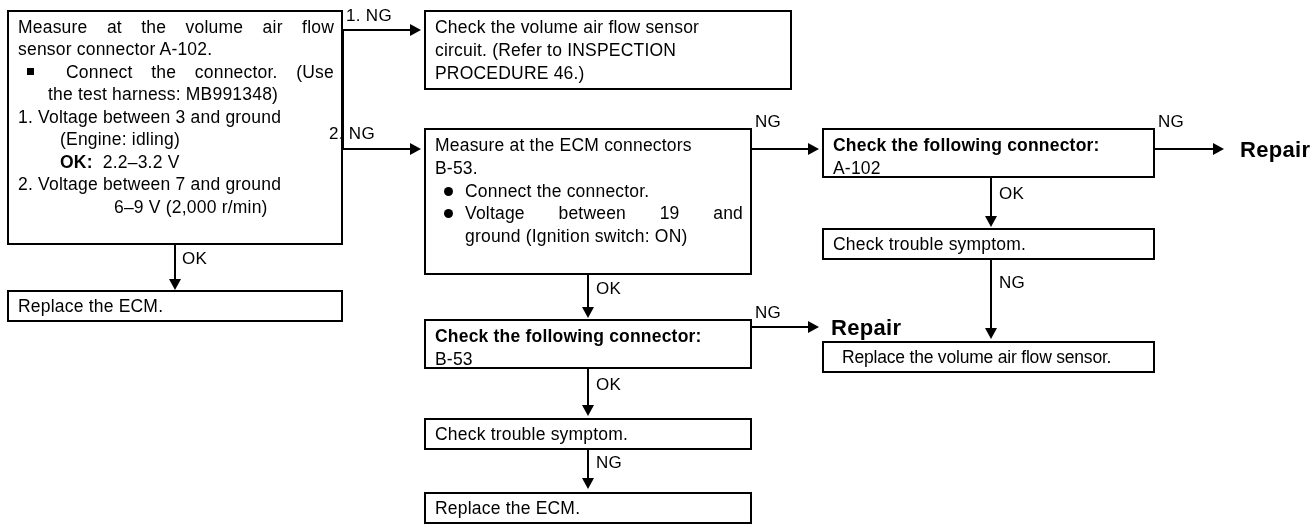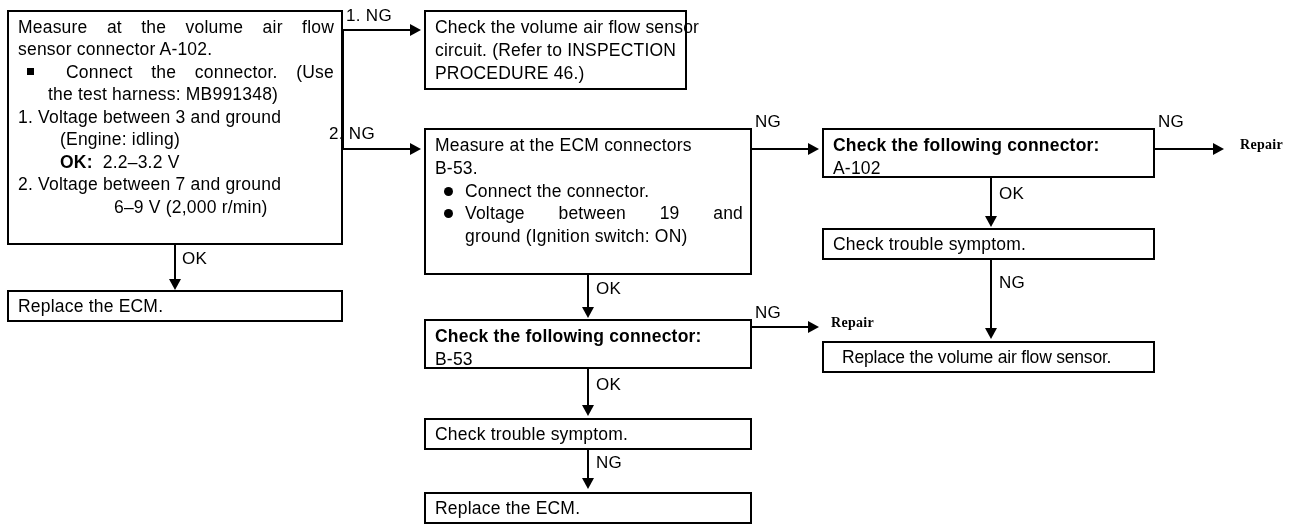--- a/index.html
+++ b/index.html
@@ -26,25 +26,24 @@
     padding: 4px 7px 4px 9px;
     font-size: 17.5px;
     line-height: 1.32;
     letter-spacing: .2px;
   }
   .box .ln { white-space: nowrap; }
   .b { font-weight: bold; }
   .just { text-align: justify; text-align-last: justify; }
   .plain-label {
     position: absolute;
-    font-size: 14px;
+    font-size: 22px;
     font-weight: bold;
     letter-spacing: .3px;
     white-space: nowrap;
-    font-family: Liberation Serif, serif;
   }
   .edge-label {
     position: absolute;
     font-size: 17px;
     letter-spacing: .3px;
     white-space: nowrap;
   }
   .hline, .vline {
     position: absolute;
     background: #000;
@@ -118,21 +117,21 @@
   <div class="edge-label" style="left:329px; top:124px;">2. NG</div>
 
   <div class="vline" style="left:174px; top:245px; height:36px;"></div>
   <div class="arrow-d" style="left:169px; top:279px;"></div>
   <div class="edge-label" style="left:182px; top:249px;">OK</div>
 
   <div class="box" style="left:7px; top:290px; width:336px; height:32px; padding-top:3px;">
     <div class="ln">Replace the ECM.</div>
   </div>
 
-  <div class="box" style="left:424px; top:10px; width:263px; height:80px;">
+  <div class="box" style="left:424px; top:10px; width:368px; height:80px;">
     <div class="ln">Check the volume air flow sensor</div>
     <div class="ln">circuit.  (Refer to INSPECTION</div>
     <div class="ln">PROCEDURE 46.)</div>
   </div>
 
   <div class="box" style="left:424px; top:128px; width:328px; height:147px; line-height:1.30;">
     <div class="ln">Measure at the ECM connectors</div>
     <div class="ln">B-53.</div>
     <div class="bul-row">
       <div class="bul-mark"><span class="bullet-round"></span></div>

